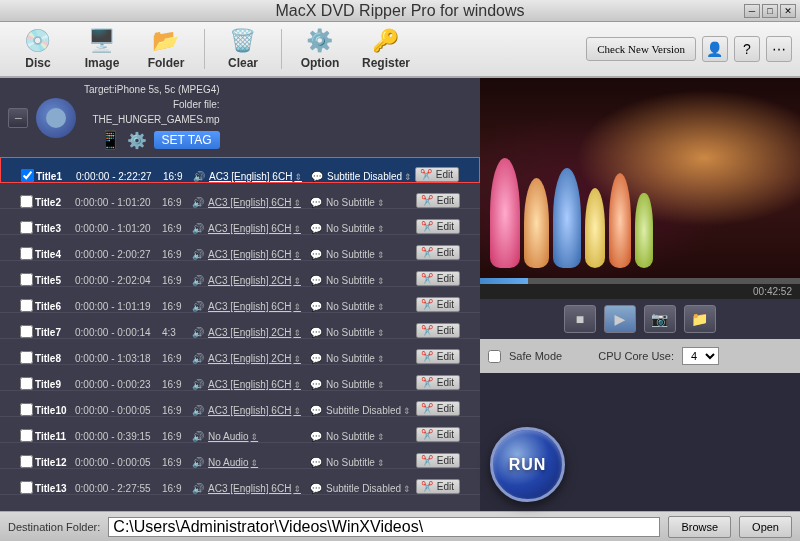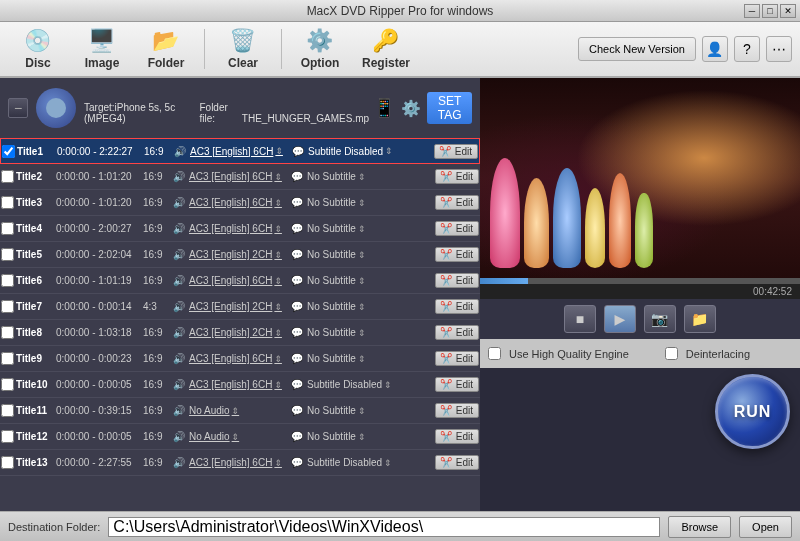--- a/index.html
+++ b/index.html
@@ -17,21 +17,21 @@
     #title-bar {
       background: linear-gradient(to bottom, #e8e8e8, #c8c8c8);
       height: 22px;
       display: flex;
       align-items: center;
       justify-content: center;
       border-bottom: 1px solid #999;
       position: relative;
     }
     #title-bar-text {
-      font-size: 12px;
+      font-size: 16px;
       color: #333;
       text-align: center;
     }
     #title-bar-controls {
       position: absolute;
       right: 4px;
       display: flex;
       gap: 2px;
     }
     .title-btn {
@@ -82,20 +82,21 @@
       margin: 0 4px;
     }
     #check-new-version-btn {
       border: 1px solid #aaa;
       background: linear-gradient(to bottom, #f0f0f0, #d8d8d8);
       padding: 5px 10px;
       cursor: pointer;
       border-radius: 3px;
       font-size: 11px;
       margin-left: 4px;
+      font-family: Liberation Serif, serif;
     }
     #toolbar-right {
       margin-left: auto;
       display: flex;
       align-items: center;
       gap: 6px;
     }
     .toolbar-icon-btn {
       width: 26px;
       height: 26px;
@@ -144,21 +145,21 @@
       justify-content: center;
     }
     #info-text {
       flex: 1;
       color: #ddd;
       font-size: 10px;
       line-height: 1.5;
     }
     #info-right {
       display: flex;
-      flex-direction: row;
+      flex-direction: column;
       align-items: flex-end;
       gap: 4px;
       color: #ddd;
       font-size: 10px;
     }
     #merge-titles {
       display: flex;
       align-items: center;
       gap: 3px;
       color: #ccc;
@@ -186,24 +187,24 @@
     }
 
     
     #title-list {
       flex: 1;
       overflow-y: auto;
       background: #3c3c4c;
     }
     .title-row {
       display: flex;
-      align-items: center;
+      align-items: flex-end;
       height: 26px;
       border-bottom: 1px solid #4a4a5a;
-      padding: 0 1px;
+      padding: 0 20px;
       gap: 2px;
       font-size: 10px;
       color: #ccc;
     }
     .title-row.selected {
       background: #1a3a6a;
       border: 1px solid #ff4444;
       color: #fff;
     }
     .row-checkbox {
@@ -681,28 +682,29 @@
     <div id="video-controls">
       <div class="vc-btn">■</div>
       <div class="vc-btn play">▶</div>
       <div class="vc-btn">📷</div>
       <div class="vc-btn">📁</div>
     </div>
 
     <div id="options-panel">
       <div class="option-row">
         <input type="checkbox" class="option-checkbox" style="">
-        <span class="option-label">Use High Quality Engine</span>
+        <span class="option-label">Safe Mode</span>
         <div style="width:20px;"></div>
-        <input type="checkbox" class="option-checkbox" style="">
-        <span class="option-label">Deinterlacing</span>
+        <span class="option-label">CPU Core Use:</span>
+        <select class="cpu-select">
+        <option value="1">1</option><option value="2">2</option><option value="3">3</option><option value="4" selected="">4</option><option value="5">5</option><option value="6">6</option><option value="7">7</option><option value="8">8</option></select>
       </div>
     </div>
 
-    <div style="display:flex;justify-content:flex-end;padding:6px 10px;">
+    <div style="display:flex;padding:6px 10px;margin-top:48px;">
       <div id="run-btn">
         <span>RUN</span>
       </div>
     </div>
   </div>
 </div>
 
 <div id="bottom-bar">
   <span id="dest-label">Destination Folder:</span>
   <input type="text" id="dest-path-input" value="C:\Users\Administrator\Videos\WinXVideos\" style="">

